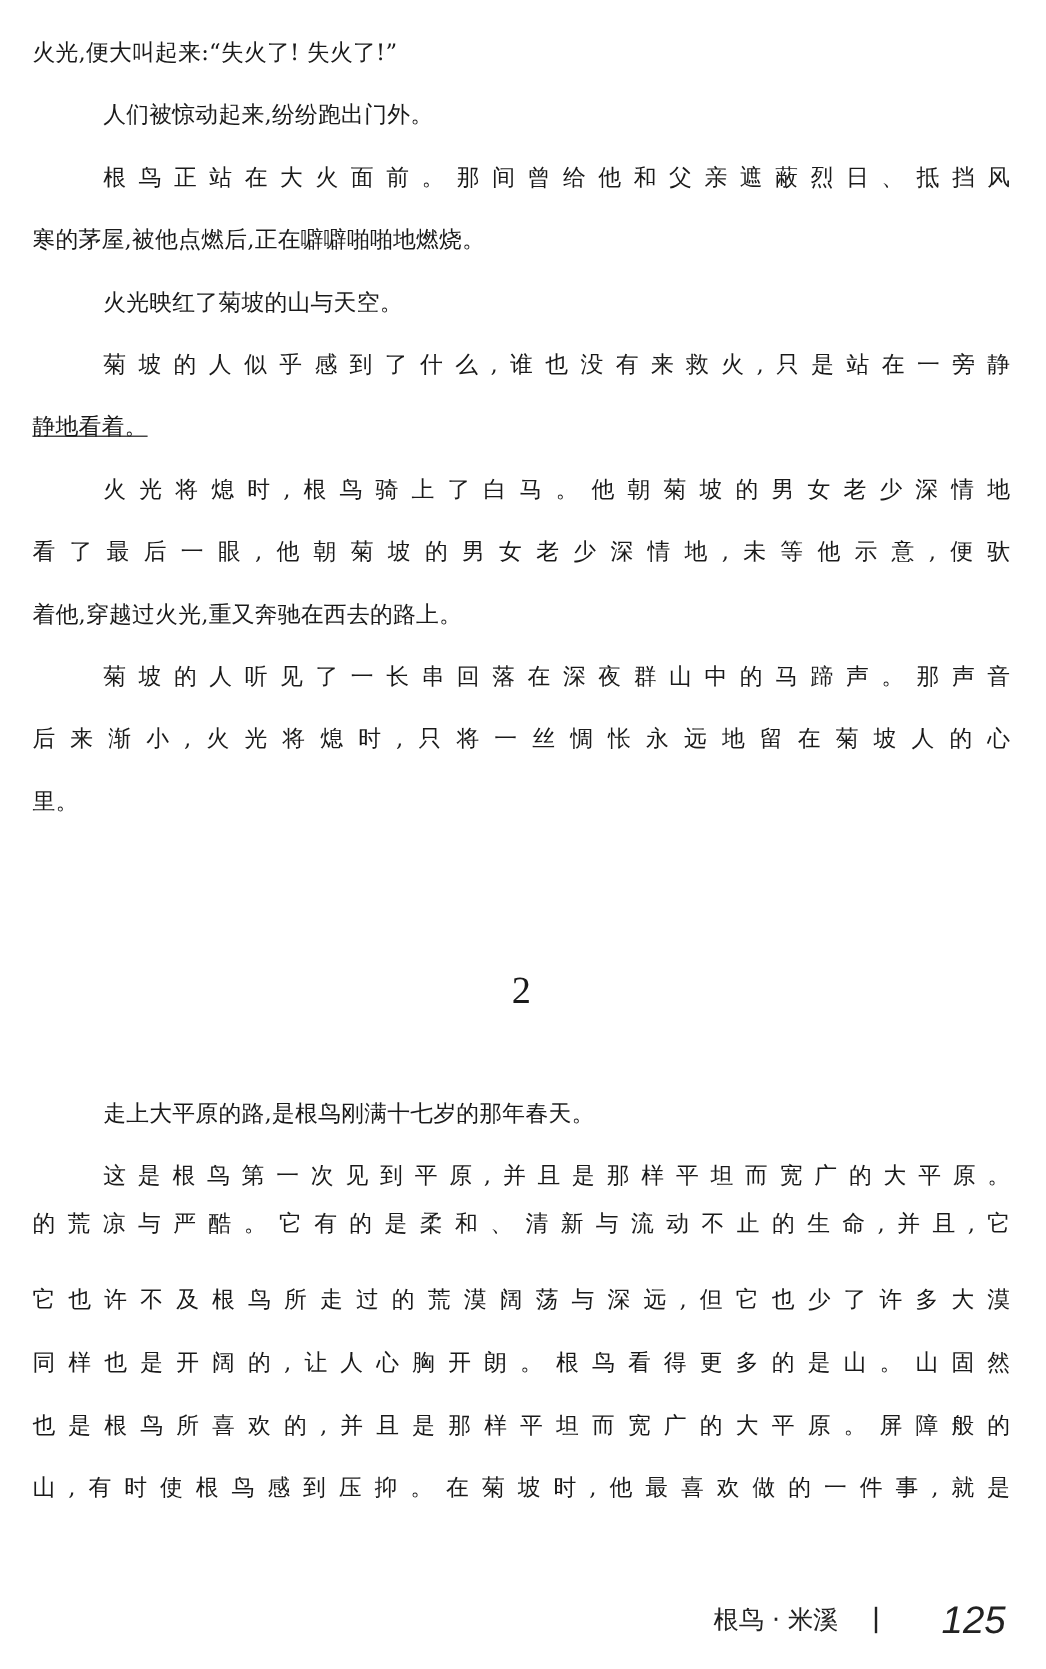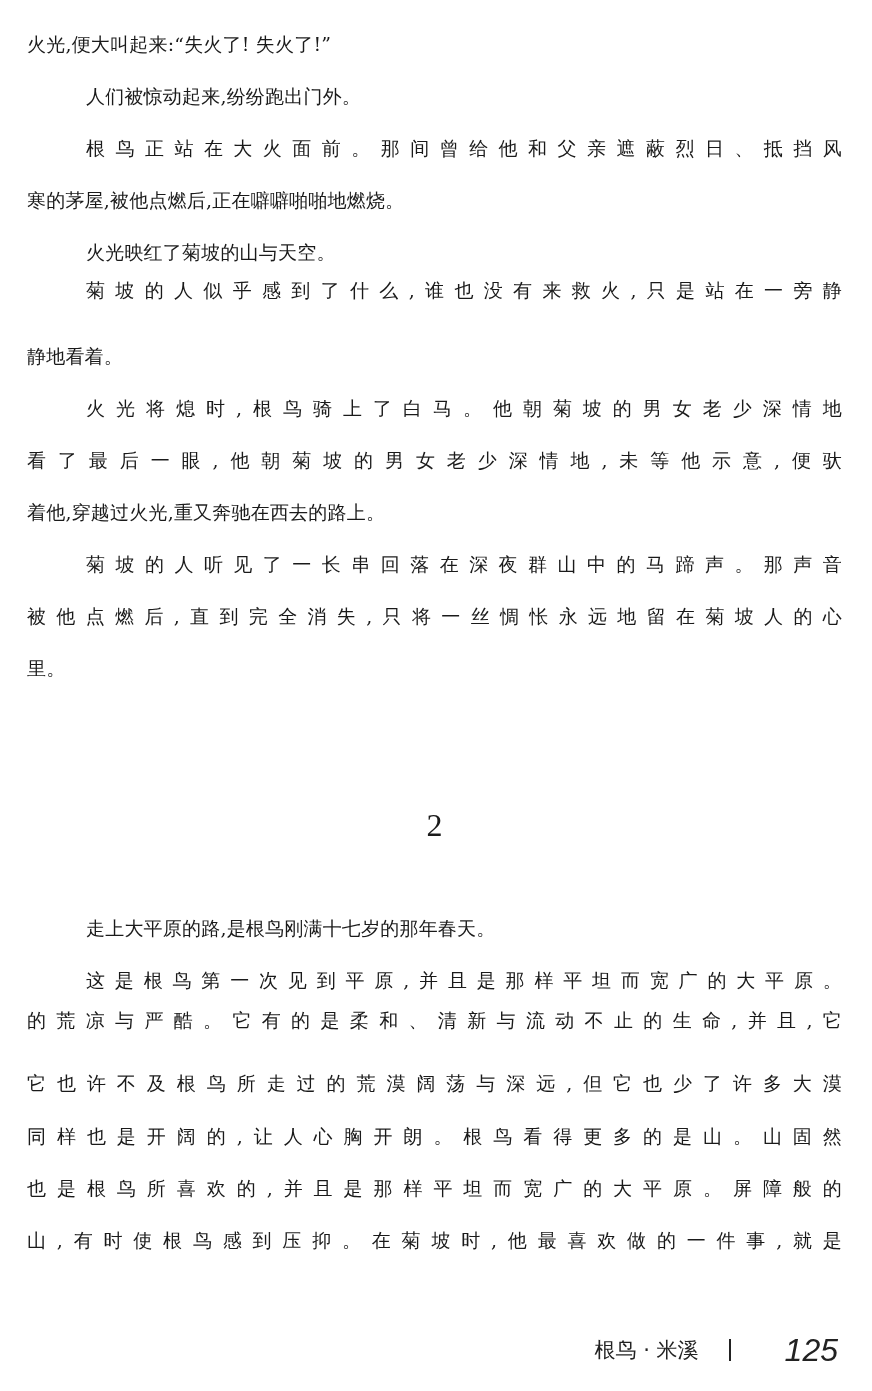--- a/index.html
+++ b/index.html
@@ -31,27 +31,27 @@
 </head>
 <body>
 
 <div class="page">
   <div id="section-a">
       <div class="line" style="top: 18px;">火光,便大叫起来:“失火了! 失火了!”</div>
       <div class="line indent" style="top: 70px;">人们被惊动起来,纷纷跑出门外。</div>
       <div class="line indent justify" style="top: 122px;">根鸟正站在大火面前。那间曾给他和父亲遮蔽烈日、抵挡风</div>
       <div class="line" style="top: 174px;">寒的茅屋,被他点燃后,正在噼噼啪啪地燃烧。</div>
       <div class="line indent" style="top: 226px;">火光映红了菊坡的山与天空。</div>
-      <div class="line indent justify" style="top: 264px;">菊坡的人似乎感到了什么,谁也没有来救火,只是站在一旁静</div>
-      <div class="line" style="top: 330px;">静地看着。</div>
+      <div class="line indent justify" style="top: 278px;">菊坡的人似乎感到了什么,谁也没有来救火,只是站在一旁静</div>
+      <div class="line" style="top: 330px; text-decoration: underline;">静地看着。</div>
       <div class="line indent justify" style="top: 382px;">火光将熄时,根鸟骑上了白马。他朝菊坡的男女老少深情地</div>
       <div class="line justify" style="top: 434px;">看了最后一眼,他朝菊坡的男女老少深情地,未等他示意,便驮</div>
       <div class="line" style="top: 486px;">着他,穿越过火光,重又奔驰在西去的路上。</div>
       <div class="line indent justify" style="top: 538px;">菊坡的人听见了一长串回落在深夜群山中的马蹄声。那声音</div>
-      <div class="line justify" style="top: 590px;">被他点燃后,直到完全消失,只将一丝惆怅永远地留在菊坡人的心</div>
+      <div class="line justify" style="top: 590px;">后来渐小,火光将熄时,只将一丝惆怅永远地留在菊坡人的心</div>
       <div class="line" style="top: 642px;">里。</div>
     </div>
   <div class="section-number">2</div>
   <div id="section-b">
       <div class="line indent" style="top: 902px;">走上大平原的路,是根鸟刚满十七岁的那年春天。</div>
       <div class="line indent justify" style="top: 954px;">这是根鸟第一次见到平原,并且是那样平坦而宽广的大平原。</div>
       <div class="line justify" style="top: 1057px;">它也许不及根鸟所走过的荒漠阔荡与深远,但它也少了许多大漠</div>
       <div class="line justify" style="top: 994px;">的荒凉与严酷。它有的是柔和、清新与流动不止的生命,并且,它</div>
       <div class="line justify" style="top: 1110px;">同样也是开阔的,让人心胸开朗。根鸟看得更多的是山。山固然</div>
       <div class="line justify" style="top: 1162px;">也是根鸟所喜欢的,并且是那样平坦而宽广的大平原。屏障般的</div>

